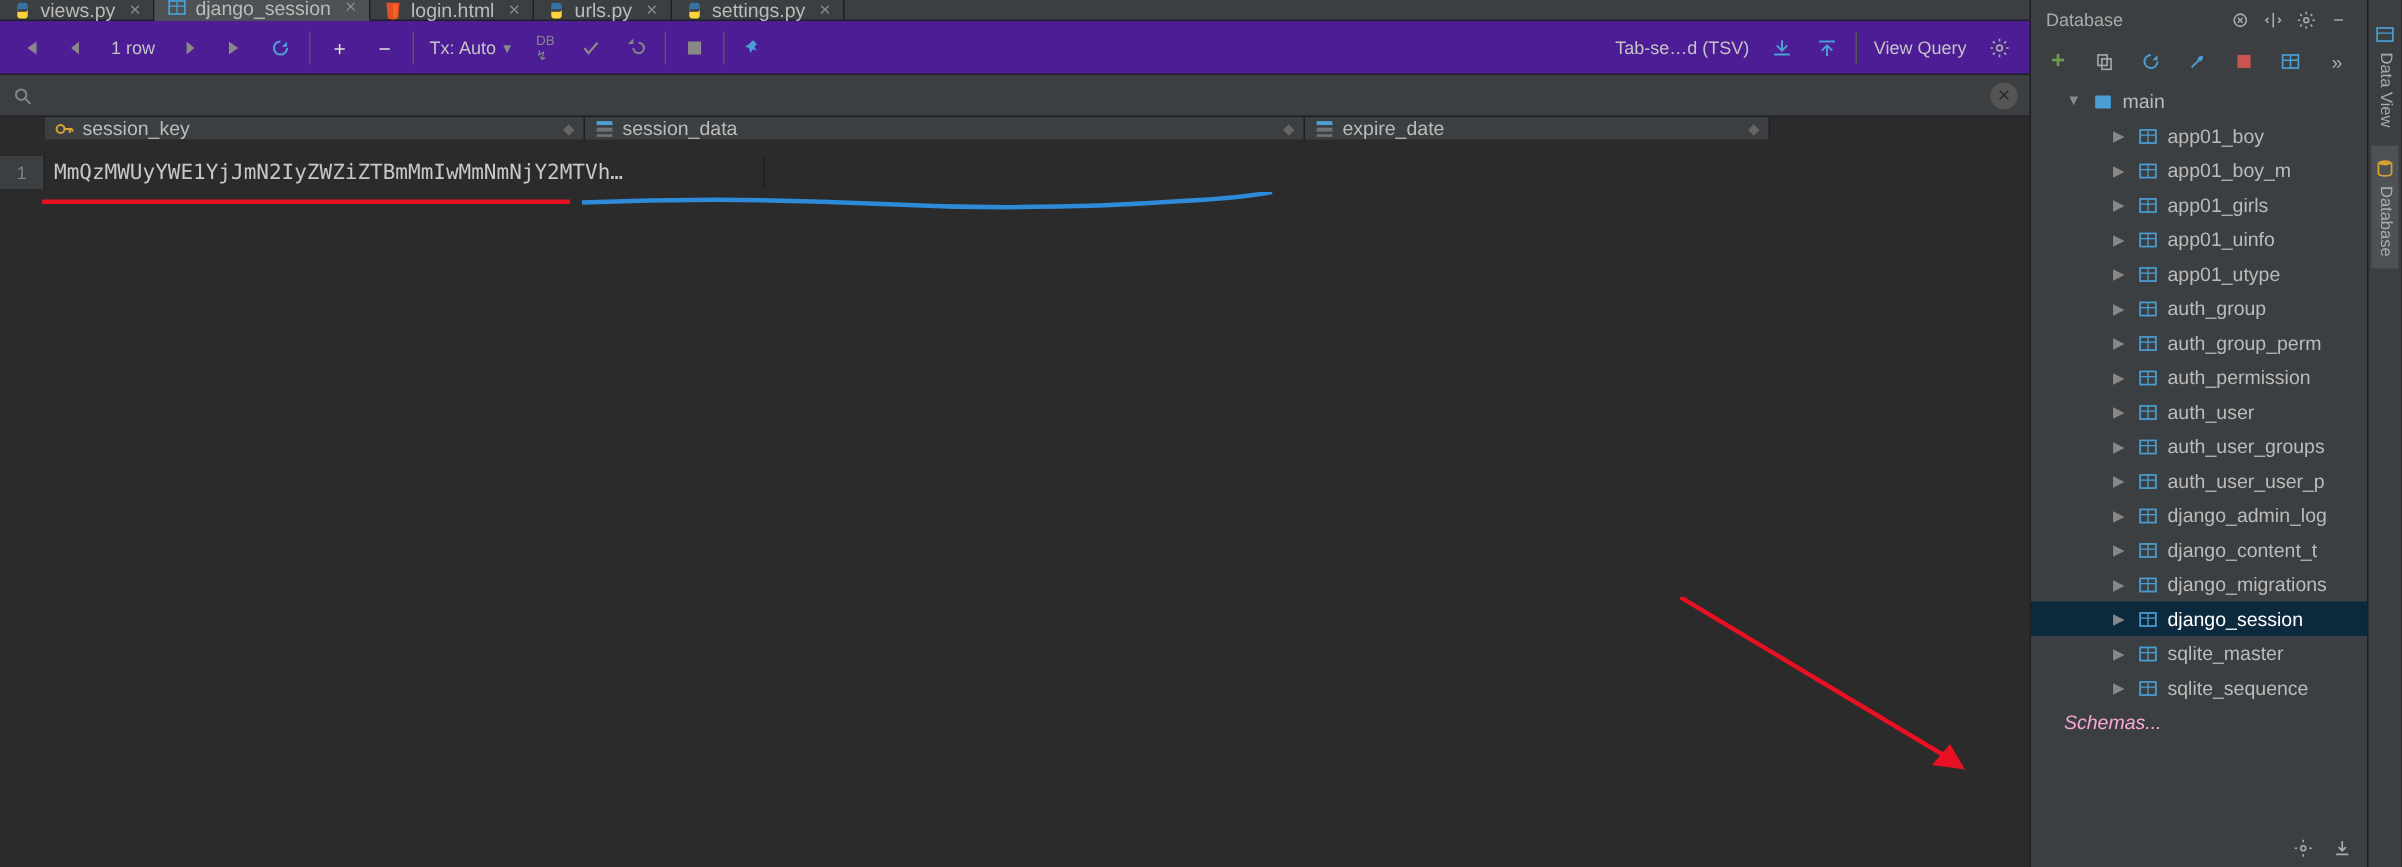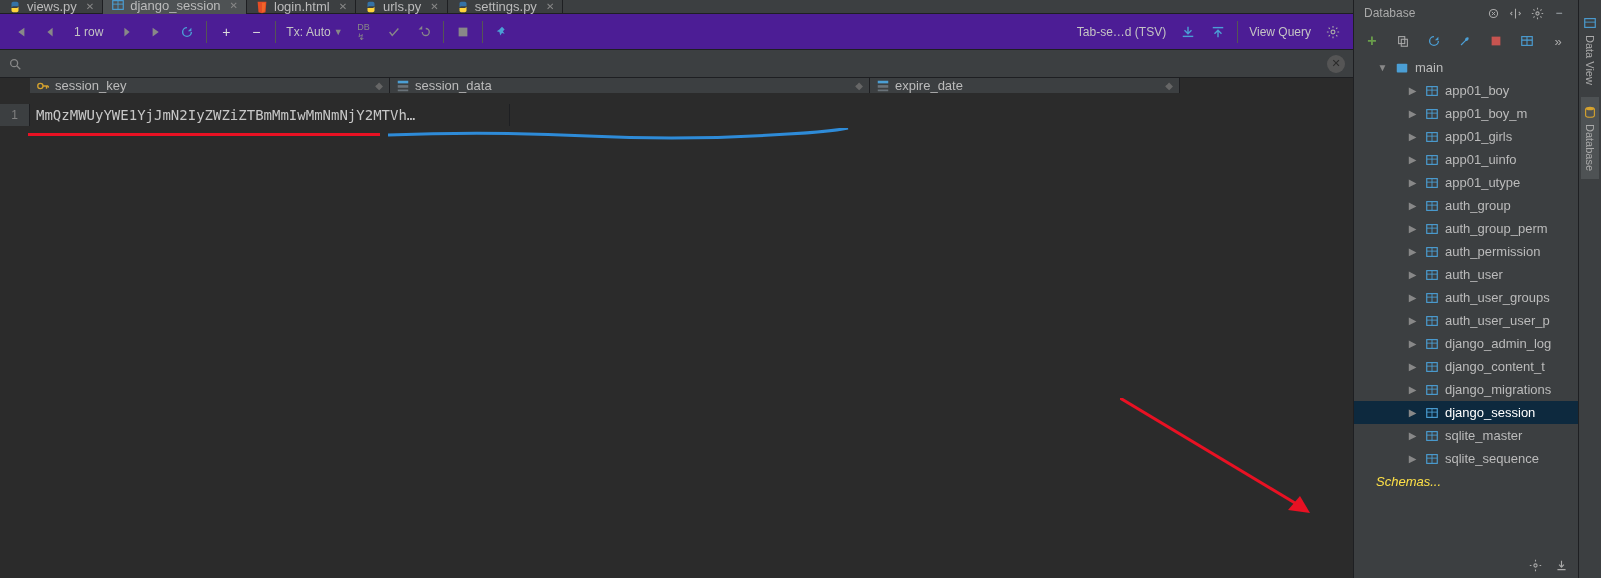--- a/index.html
+++ b/index.html
@@ -187,21 +187,21 @@
 .tree-line.selected { background:#0d293e; color:#fff;}
 .tree-line .arrow { width:13px; text-align:center; color:#888; font-size:10px;}
 .tree-line .ticon { width:16px; height:16px; display:inline-flex;align-items:center;justify-content:center;}
 .indent1 { padding-left: 22px; }
 .indent2 { padding-left: 52px; }
 .tree-footer {
   height:23px;
   padding-left:22px;
   display:flex;
   align-items:center;
-  color:#fde047;
+  color:#f9a8d4;
   font-style:italic;
 }
 .bottombar {
   height:26px;
   display:flex;
   align-items:center;
   justify-content:flex-end;
   padding:0 8px;
   gap:8px;
 }

